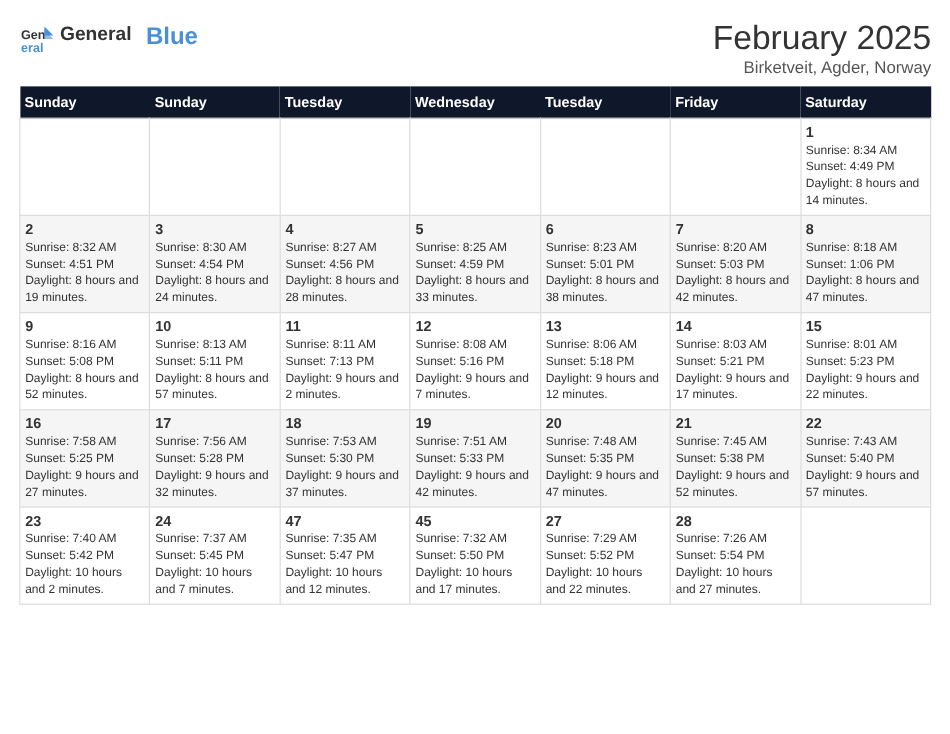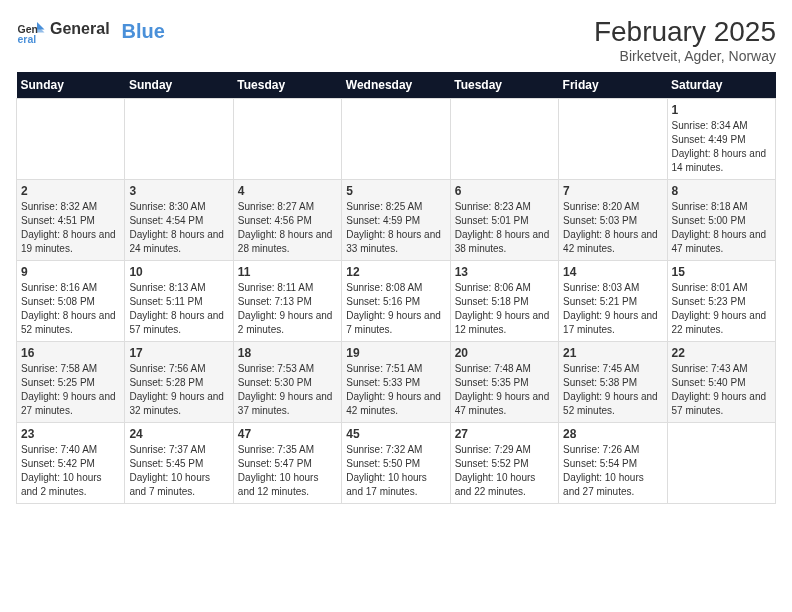--- a/index.html
+++ b/index.html
@@ -163,21 +163,21 @@
         </td>
         <td>
           <span class="day-number">7</span>
           <div class="day-info">Sunrise: 8:20 AM
 Sunset: 5:03 PM
 Daylight: 8 hours and 42 minutes.</div>
         </td>
         <td>
           <span class="day-number">8</span>
           <div class="day-info">Sunrise: 8:18 AM
-Sunset: 5:00 PM
+Sunset: 1:06 PM
 Daylight: 8 hours and 47 minutes.</div>
         </td>
       </tr>
       <tr>
         <td>
           <span class="day-number">9</span>
           <div class="day-info">Sunrise: 8:16 AM
 Sunset: 5:08 PM
 Daylight: 8 hours and 52 minutes.</div>
         </td>

